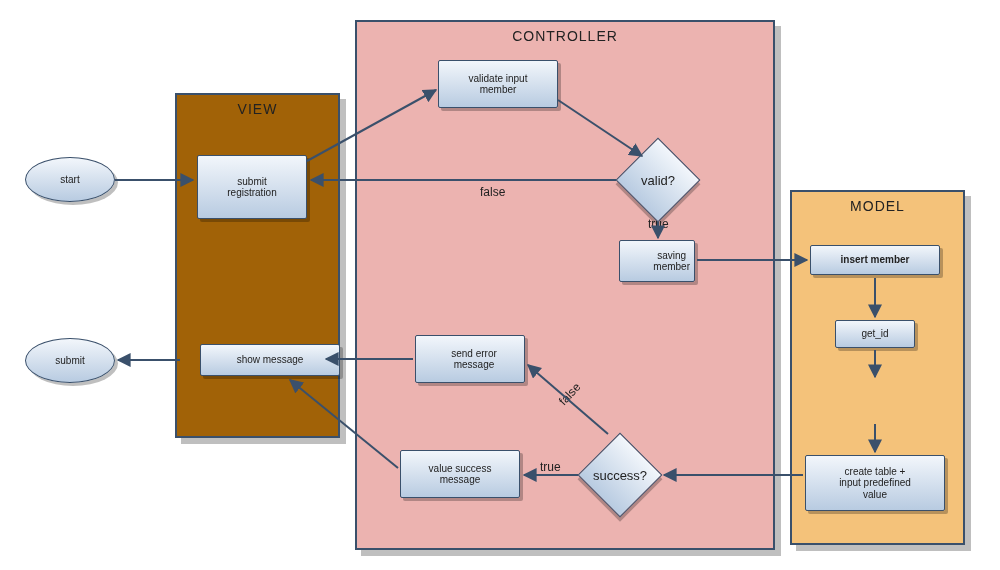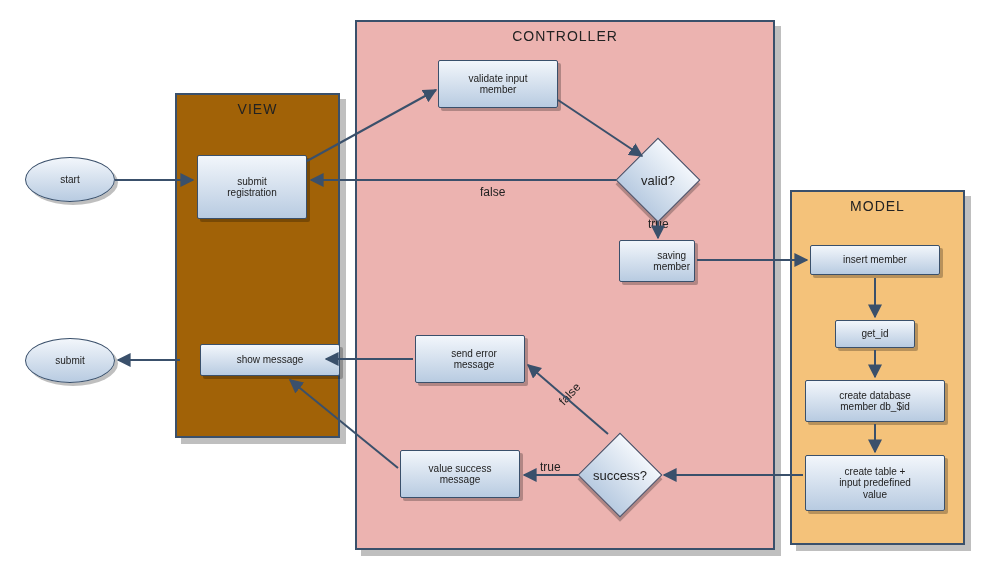--- a/index.html
+++ b/index.html
@@ -89,29 +89,25 @@
 message</span>
   </div>
   <div class="box" style="left:400px; top:450px; width:120px; height:48px; white-space:pre-line;">
     <span>value success
 message</span>
   </div>
   <div class="diamond" style="left:590px; top:445px; width:60px; height:60px;">
     <span>success?</span>
   </div>
 
-  <div class="box" style="left:810px; top:245px; width:130px; height:30px;">
+  <div class="box" style="left:810px; top:245px; width:130px; height:30px;font-weight:bold;">
     <span>insert member</span>
   </div>
   <div class="box" style="left:835px; top:320px; width:80px; height:28px;">
     <span>get_id</span>
-  </div>
-  <div class="box" style="left:805px; top:380px; width:140px; height:42px; white-space:pre-line;">
-    <span>create database
-member db_$id</span>
   </div>
   <div class="box" style="left:805px; top:455px; width:140px; height:56px; white-space:pre-line;">
     <span>create table +
 input predefined
 value</span>
   </div>
 
   <div class="edge-label" style="left:480px; top:185px;">false</div>
   <div class="edge-label" style="left:648px; top:217px;">true</div>
   <div class="edge-label" style="left:540px; top:460px;">true</div>

